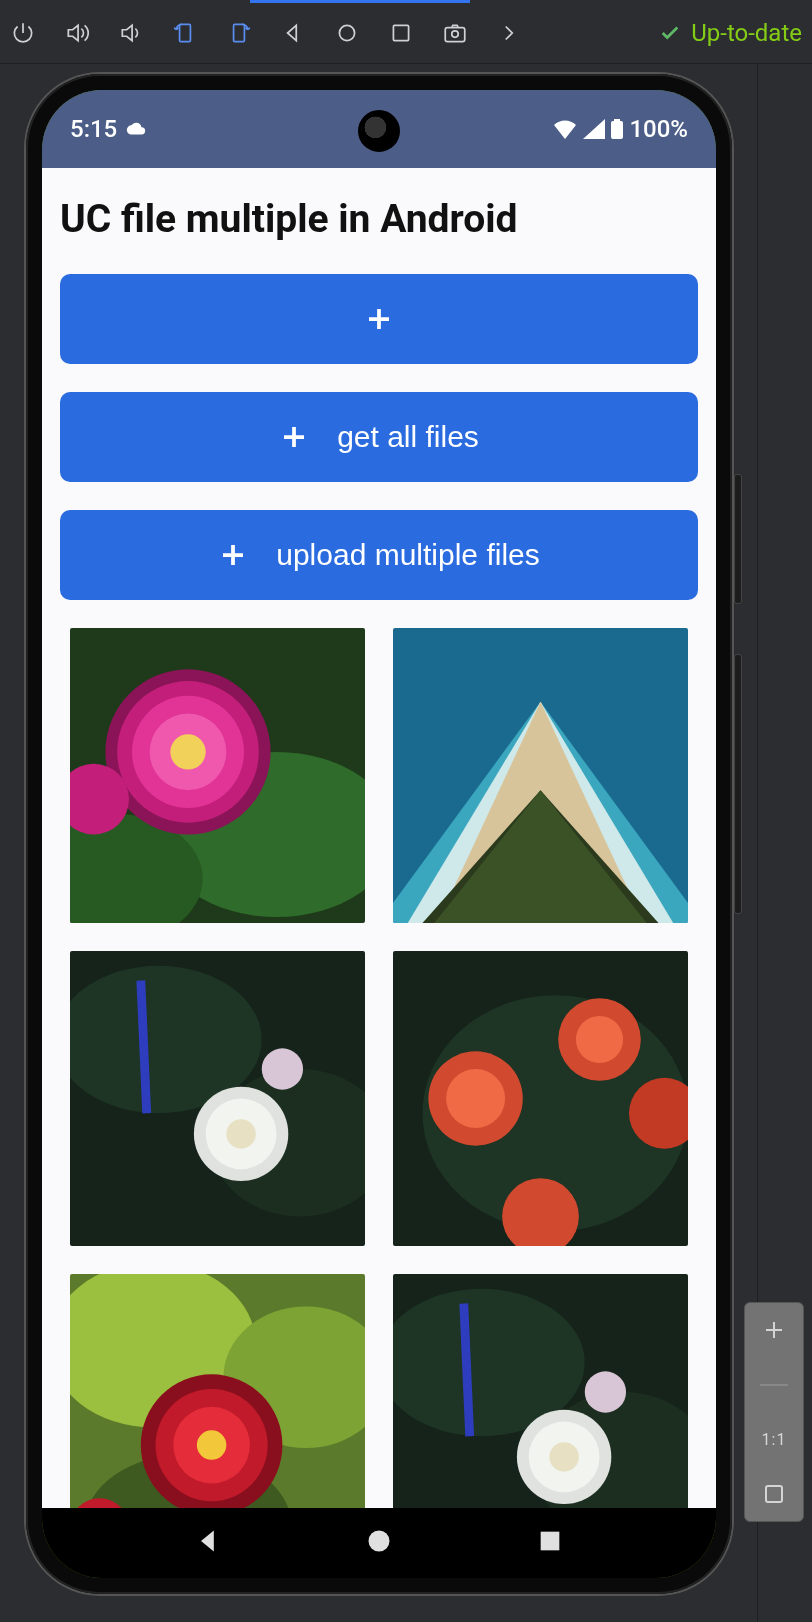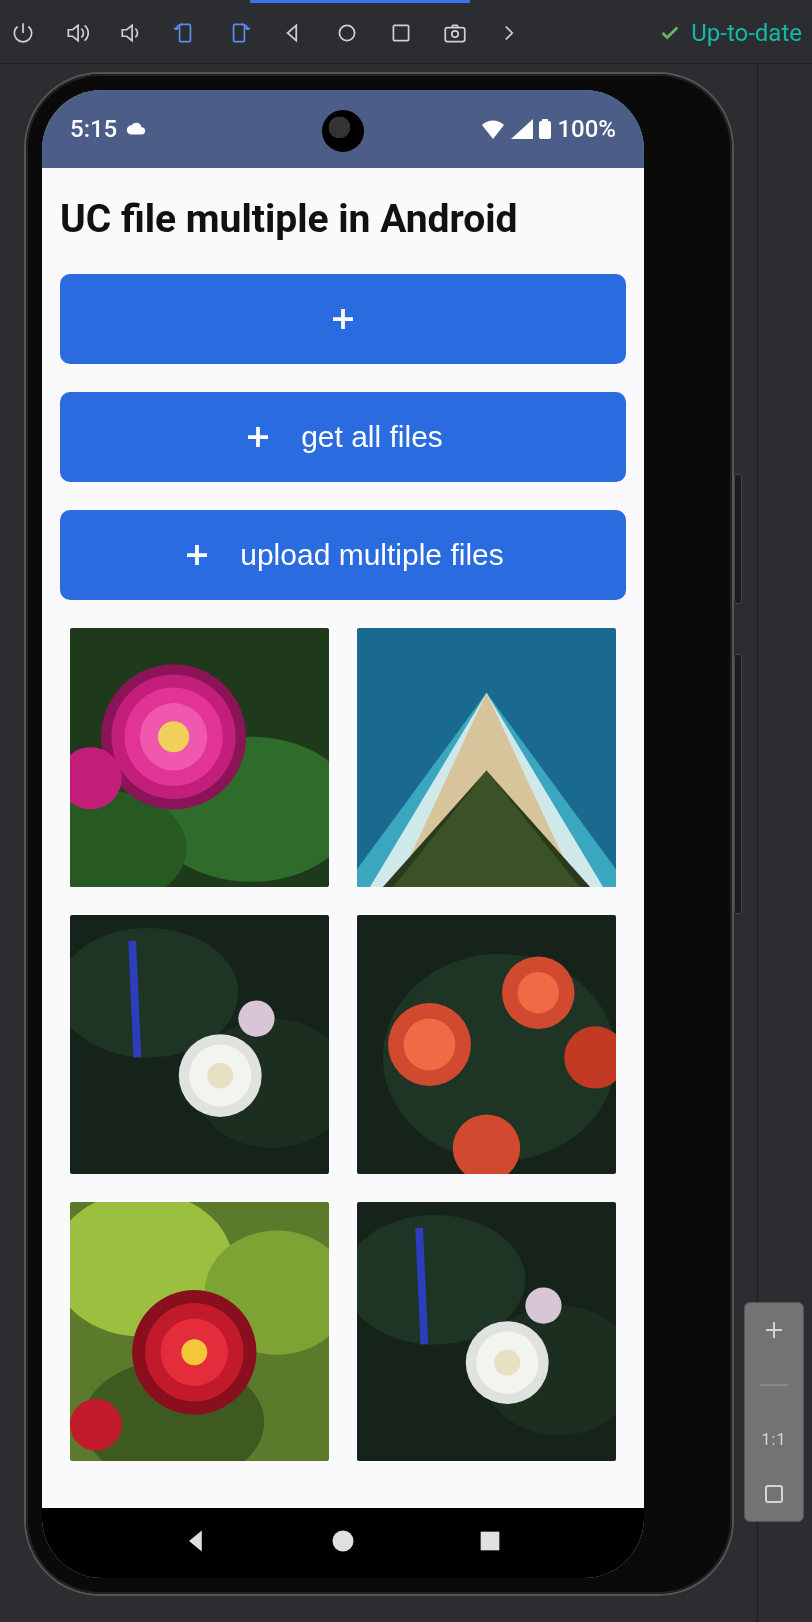--- a/index.html
+++ b/index.html
@@ -20,21 +20,21 @@
   }
   .ide-toolbar::before{
     content:"";
     position:absolute;
     top:-3px; left:250px; width:220px; height:3px;
     background:#3574f0;
   }
   .tb-icon { width:26px; height:26px; display:flex; align-items:center; justify-content:center; }
   .tb-icon svg { width:26px; height:26px; stroke:#ced0d6; fill:none; stroke-width:1.6; }
   .tb-icon.blue svg { stroke:#5a8dee; }
-  .tb-status { display:flex; align-items:center; gap:10px; margin-left:auto; color:#14b8a6; font-size:24px; }
+  .tb-status { display:flex; align-items:center; gap:10px; margin-left:auto; color:#84cc16; font-size:24px; }
   .tb-status svg { stroke:#5fb865; fill:none; stroke-width:3; width:22px; height:22px; }
 
   
   .gutter {
     position:absolute;
     right:0; top:64px;
     width:55px; height:1558px;
     background:#2b2d30;
     border-left:1px solid #1e1f22;
   }
@@ -67,24 +67,24 @@
     border-radius:74px;
     box-shadow: 0 0 0 2px #555, inset 0 0 0 2px #222;
   }
   .side-btn { position:absolute; background:#1c1c1c; border:1px solid #444; border-radius:3px; }
   .sb1 { right:-10px; top:400px; width:8px; height:130px; }
   .sb2 { right:-10px; top:580px; width:8px; height:260px; }
 
   .screen {
     position:absolute;
     left:16px; top:16px;
-    width:602px; height:1488px;
+    width:674px; height:1488px;
     border-radius:60px;
     overflow:hidden;
-    background:#5eead4;
+    background:#4d7c0f;
     display:flex; flex-direction:column;
   }
 
   
   .statusbar {
     height:78px;
     background:#4c5d87;
     color:#fff;
     display:flex; align-items:center;
     padding:0 28px;

